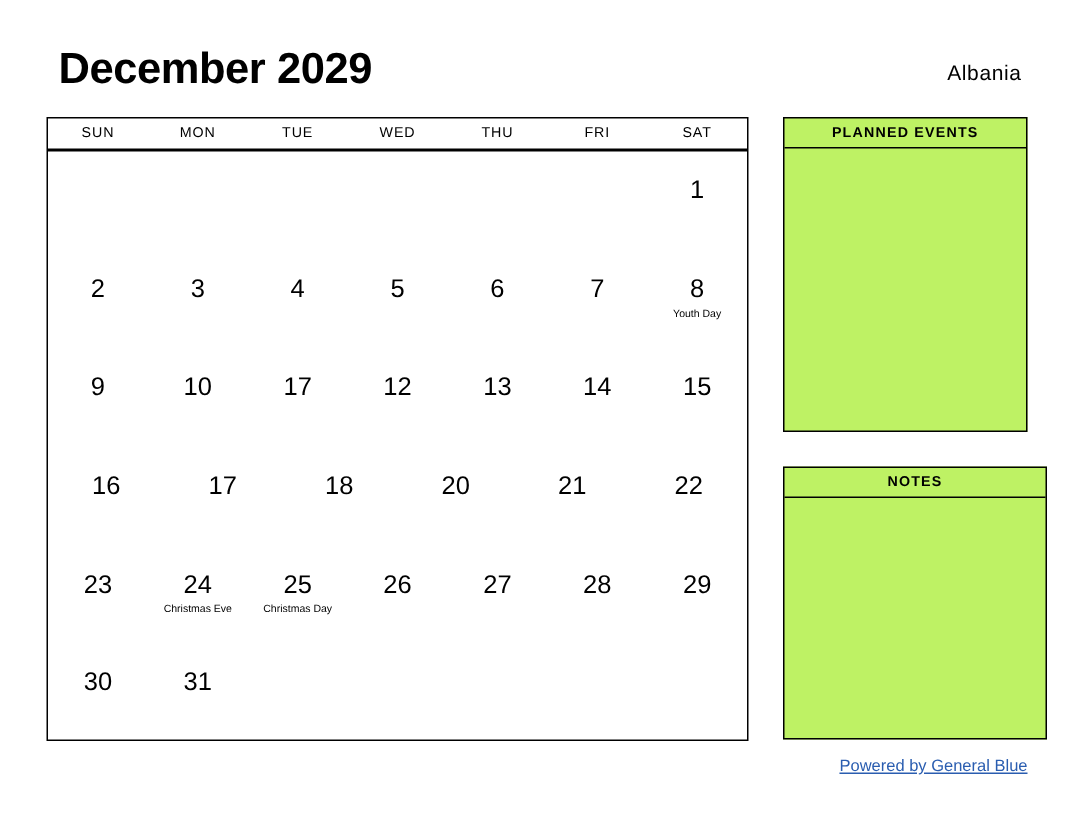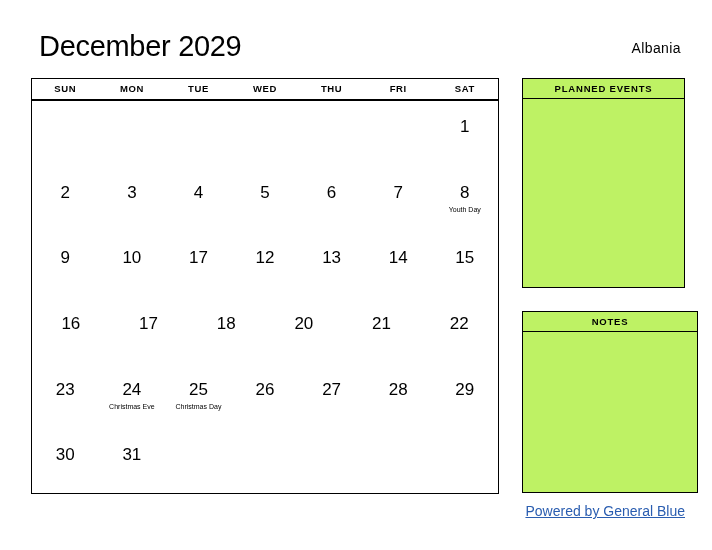--- a/index.html
+++ b/index.html
@@ -23,21 +23,21 @@
     left: 31px;
     top: 28px;
     width: 650px;
     height: 40px;
   }
   #month-title {
     position: absolute;
     left: 8px;
     top: 0;
     font-size: 29px;
-    font-weight: normal;
+    font-weight: bold;
     letter-spacing: -0.3px;
     line-height: 36px;
     white-space: nowrap;
     text-align: center;
   }
   #country-label {
     position: absolute;
     right: 0;
     top: 10px;
     font-size: 14px;
@@ -60,21 +60,21 @@
   }
   #weekday-row {
     display: flex;
     height: 20px;
     border-bottom: 2px solid #000000;
   }
   .weekday-cell {
     flex: 1 1 0;
     text-align: center;
     font-size: 9.5px;
-    font-weight: bold;
+    font-weight: normal;
     letter-spacing: 0.6px;
     line-height: 20px;
   }
   #weeks {
     display: flex;
     flex-direction: column;
     height: 394px;
   }
   .week-row {
     display: flex;
@@ -134,21 +134,21 @@
     height: calc(100% - 20px);
   }
 
   
   #footer-link {
     position: absolute;
     left: 0;
     top: 505px;
     width: 685px;
     text-align: right;
-    font-size: 14px;
+    font-size: 11px;
     color: #2a5db0;
     text-decoration: underline;
     line-height: 12px;
   }
 </style>
 </head>
 <body>
 
 <div id="header">
   <div id="month-title">December 2029</div>

